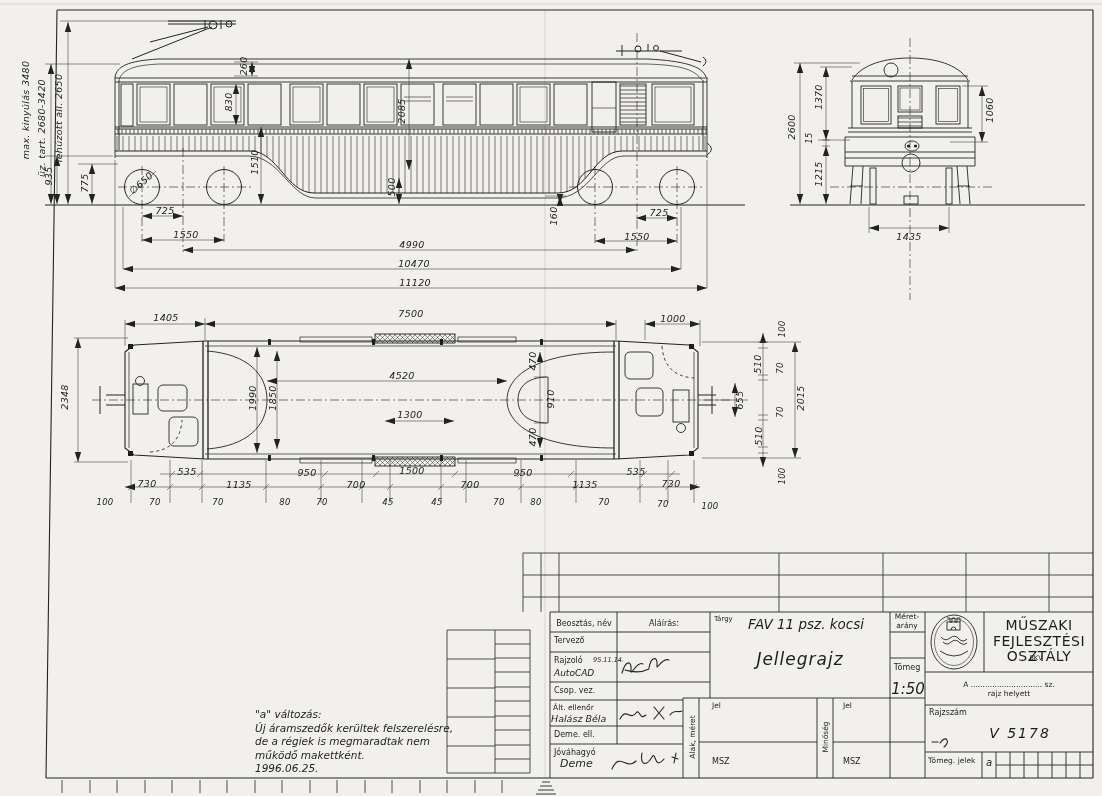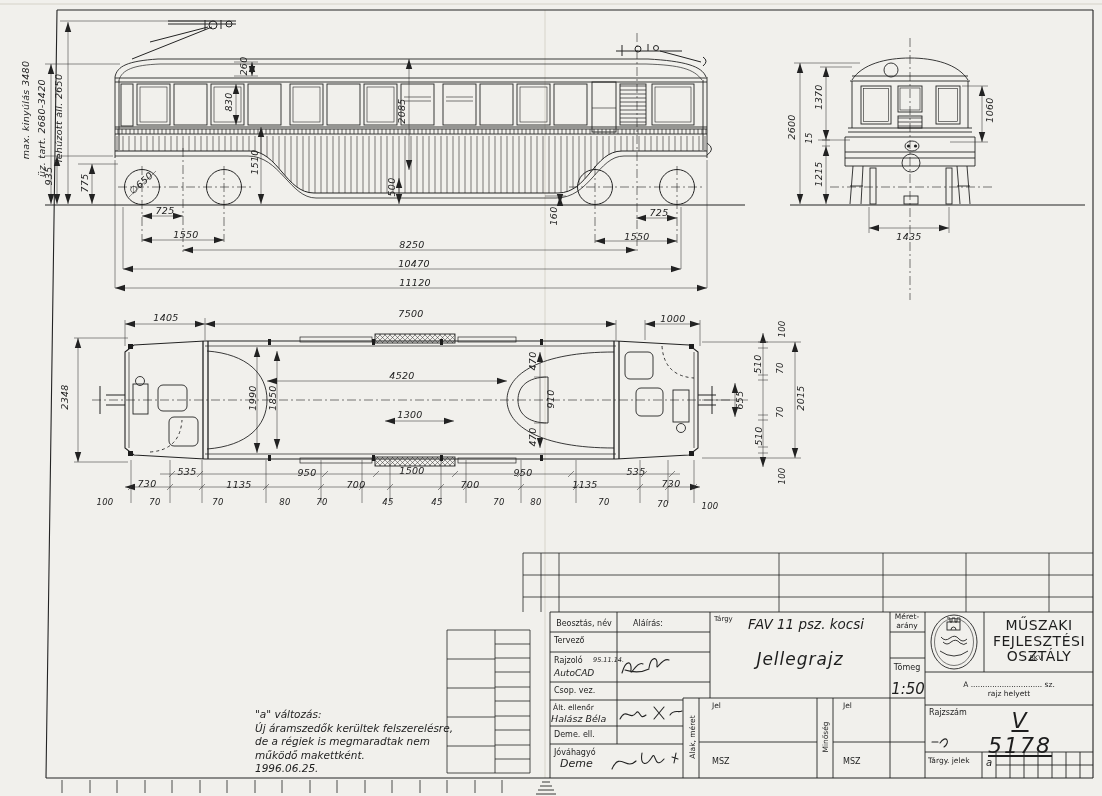--- a/index.html
+++ b/index.html
@@ -305,21 +305,21 @@
       <div class="dim" style="left: 243px; top: 66px; transform: translate(-50%, -50%) rotate(-90deg);">260</div>
       <div class="dim" style="left: 228px; top: 102px; transform: translate(-50%, -50%) rotate(-90deg);">830</div>
       <div class="dim" style="left: 401px; top: 111px; transform: translate(-50%, -50%) rotate(-90deg);">2085</div>
       <div class="dim" style="left: 254px; top: 162px; transform: translate(-50%, -50%) rotate(-90deg);">1510</div>
       <div class="dim" style="left: 391px; top: 187px; transform: translate(-50%, -50%) rotate(-90deg);">500</div>
       <div class="dim" style="left: 553px; top: 216px; transform: translate(-50%, -50%) rotate(-90deg);">160</div>
       <div class="dim" style="left: 165px; top: 210px; transform: translate(-50%, -50%);">725</div>
       <div class="dim" style="left: 186px; top: 234px; transform: translate(-50%, -50%);">1550</div>
       <div class="dim" style="left: 659px; top: 212px; transform: translate(-50%, -50%);">725</div>
       <div class="dim" style="left: 637px; top: 236px; transform: translate(-50%, -50%);">1550</div>
-      <div class="dim" style="left: 412px; top: 244px; transform: translate(-50%, -50%);">8250</div>
+      <div class="dim" style="left: 412px; top: 244px; transform: translate(-50%, -50%);">4990</div>
       <div class="dim" style="left: 414px; top: 263px; transform: translate(-50%, -50%);">10470</div>
       <div class="dim" style="left: 415px; top: 282px; transform: translate(-50%, -50%);">11120</div>
       <div class="dim" style="left: 791px; top: 127px; transform: translate(-50%, -50%) rotate(-90deg);">2600</div>
       <div class="dim" style="left: 818px; top: 97px; transform: translate(-50%, -50%) rotate(-90deg);">1370</div>
       <div class="dim" style="left: 809px; top: 138px; transform: translate(-50%, -50%) rotate(-90deg); font-size: 8.5px;">15</div>
       <div class="dim" style="left: 818px; top: 174px; transform: translate(-50%, -50%) rotate(-90deg);">1215</div>
       <div class="dim" style="left: 989px; top: 110px; transform: translate(-50%, -50%) rotate(-90deg);">1060</div>
       <div class="dim" style="left: 909px; top: 236px; transform: translate(-50%, -50%);">1435</div>
       <div class="dim" style="left: 166px; top: 317px; transform: translate(-50%, -50%);">1405</div>
       <div class="dim" style="left: 411px; top: 313px; transform: translate(-50%, -50%);">7500</div>
@@ -359,21 +359,21 @@
       <div class="dim" style="left: 388px; top: 502px; transform: translate(-50%, -50%); font-size: 8.5px;">45</div>
       <div class="dim" style="left: 437px; top: 502px; transform: translate(-50%, -50%); font-size: 8.5px;">45</div>
       <div class="dim" style="left: 499px; top: 502px; transform: translate(-50%, -50%); font-size: 8.5px;">70</div>
       <div class="dim" style="left: 536px; top: 502px; transform: translate(-50%, -50%); font-size: 8.5px;">80</div>
       <div class="dim" style="left: 604px; top: 502px; transform: translate(-50%, -50%); font-size: 8.5px;">70</div>
       <div class="dim" style="left: 663px; top: 504px; transform: translate(-50%, -50%); font-size: 8.5px;">70</div>
       <div class="dim" style="left: 710px; top: 506px; transform: translate(-50%, -50%); font-size: 8.5px;">100</div>
     </div>
 
 <div class="t" style="left:584px;top:623px;font-size:8px;">Beosztás, név</div>
-<div class="t" style="left:648px;top:623px;font-size:8px;">Aláírás:</div>
+<div class="t" style="left:664px;top:623px;font-size:8px;">Aláírás:</div>
 <div class="tl" style="left:554px;top:636px;font-size:8px;">Tervező</div>
 <div class="tl" style="left:554px;top:656px;font-size:8px;">Rajzoló</div>
 <div class="tl hand" style="left:593px;top:656px;font-size:6.5px;">95.11.14.</div>
 <div class="tl hand" style="left:554px;top:668px;font-size:9px;">AutoCAD</div>
 <div class="tl" style="left:554px;top:686px;font-size:8px;">Csop. vez.</div>
 <div class="tl" style="left:553px;top:703px;font-size:7.5px;">Ált. ellenőr</div>
 <div class="tl hand" style="left:551px;top:713px;font-size:9.5px;">Halász Béla</div>
 <div class="tl" style="left:554px;top:730px;font-size:8px;">Deme. ell.</div>
 <div class="tl" style="left:554px;top:748px;font-size:8px;">Jóváhagyó</div>
 <div class="tl hand" style="left:560px;top:757px;font-size:11px;">Deme</div>
@@ -389,22 +389,22 @@
 <div class="tl" style="left:712px;top:757px;font-size:8px;">MSZ</div>
 <div class="t" style="left:825px;top:737px;font-size:7.5px;transform:translate(-50%,-50%) rotate(-90deg);">Minőség</div>
 <div class="tl" style="left:843px;top:701px;font-size:7.5px;">Jel</div>
 <div class="tl" style="left:843px;top:757px;font-size:8px;">MSZ</div>
 <div class="t" style="left:1039px;top:642px;font-size:14px;line-height:1.12;letter-spacing:.5px;">MŰSZAKI
 FEJLESZTÉSI
 OSZTÁLY</div>
 <div class="t" style="left:1012px;top:658px;font-size:6.5px;margin-left:24px;">BKV</div>
 <div class="t" style="left:1009px;top:689px;font-size:7.5px;">A .............................. sz. rajz helyett</div>
 <div class="tl" style="left:929px;top:708px;font-size:8px;">Rajzszám</div>
-<div class="t hand" style="left:1020px;top:733px;font-size:22px;letter-spacing:2px;text-decoration:underline;">V 5178</div>
-<div class="tl" style="left:928px;top:756px;font-size:7.5px;">Tárgy. jelek</div>
+<div class="t hand" style="left:1020px;top:733px;font-size:14px;letter-spacing:2px;">V 5178</div>
+<div class="tl" style="left:928px;top:756px;font-size:7.5px;">Tömeg. jelek</div>
 <div class="t hand" style="left:989px;top:762px;font-size:10px;">a</div>
 
 <div class="tl note" style="left:255px;top:708px;">"a" változás:
 Új áramszedők kerültek felszerelésre,
 de a régiek is megmaradtak nem
 működő makettként.
 1996.06.25.</div>
 
 </div>
 

